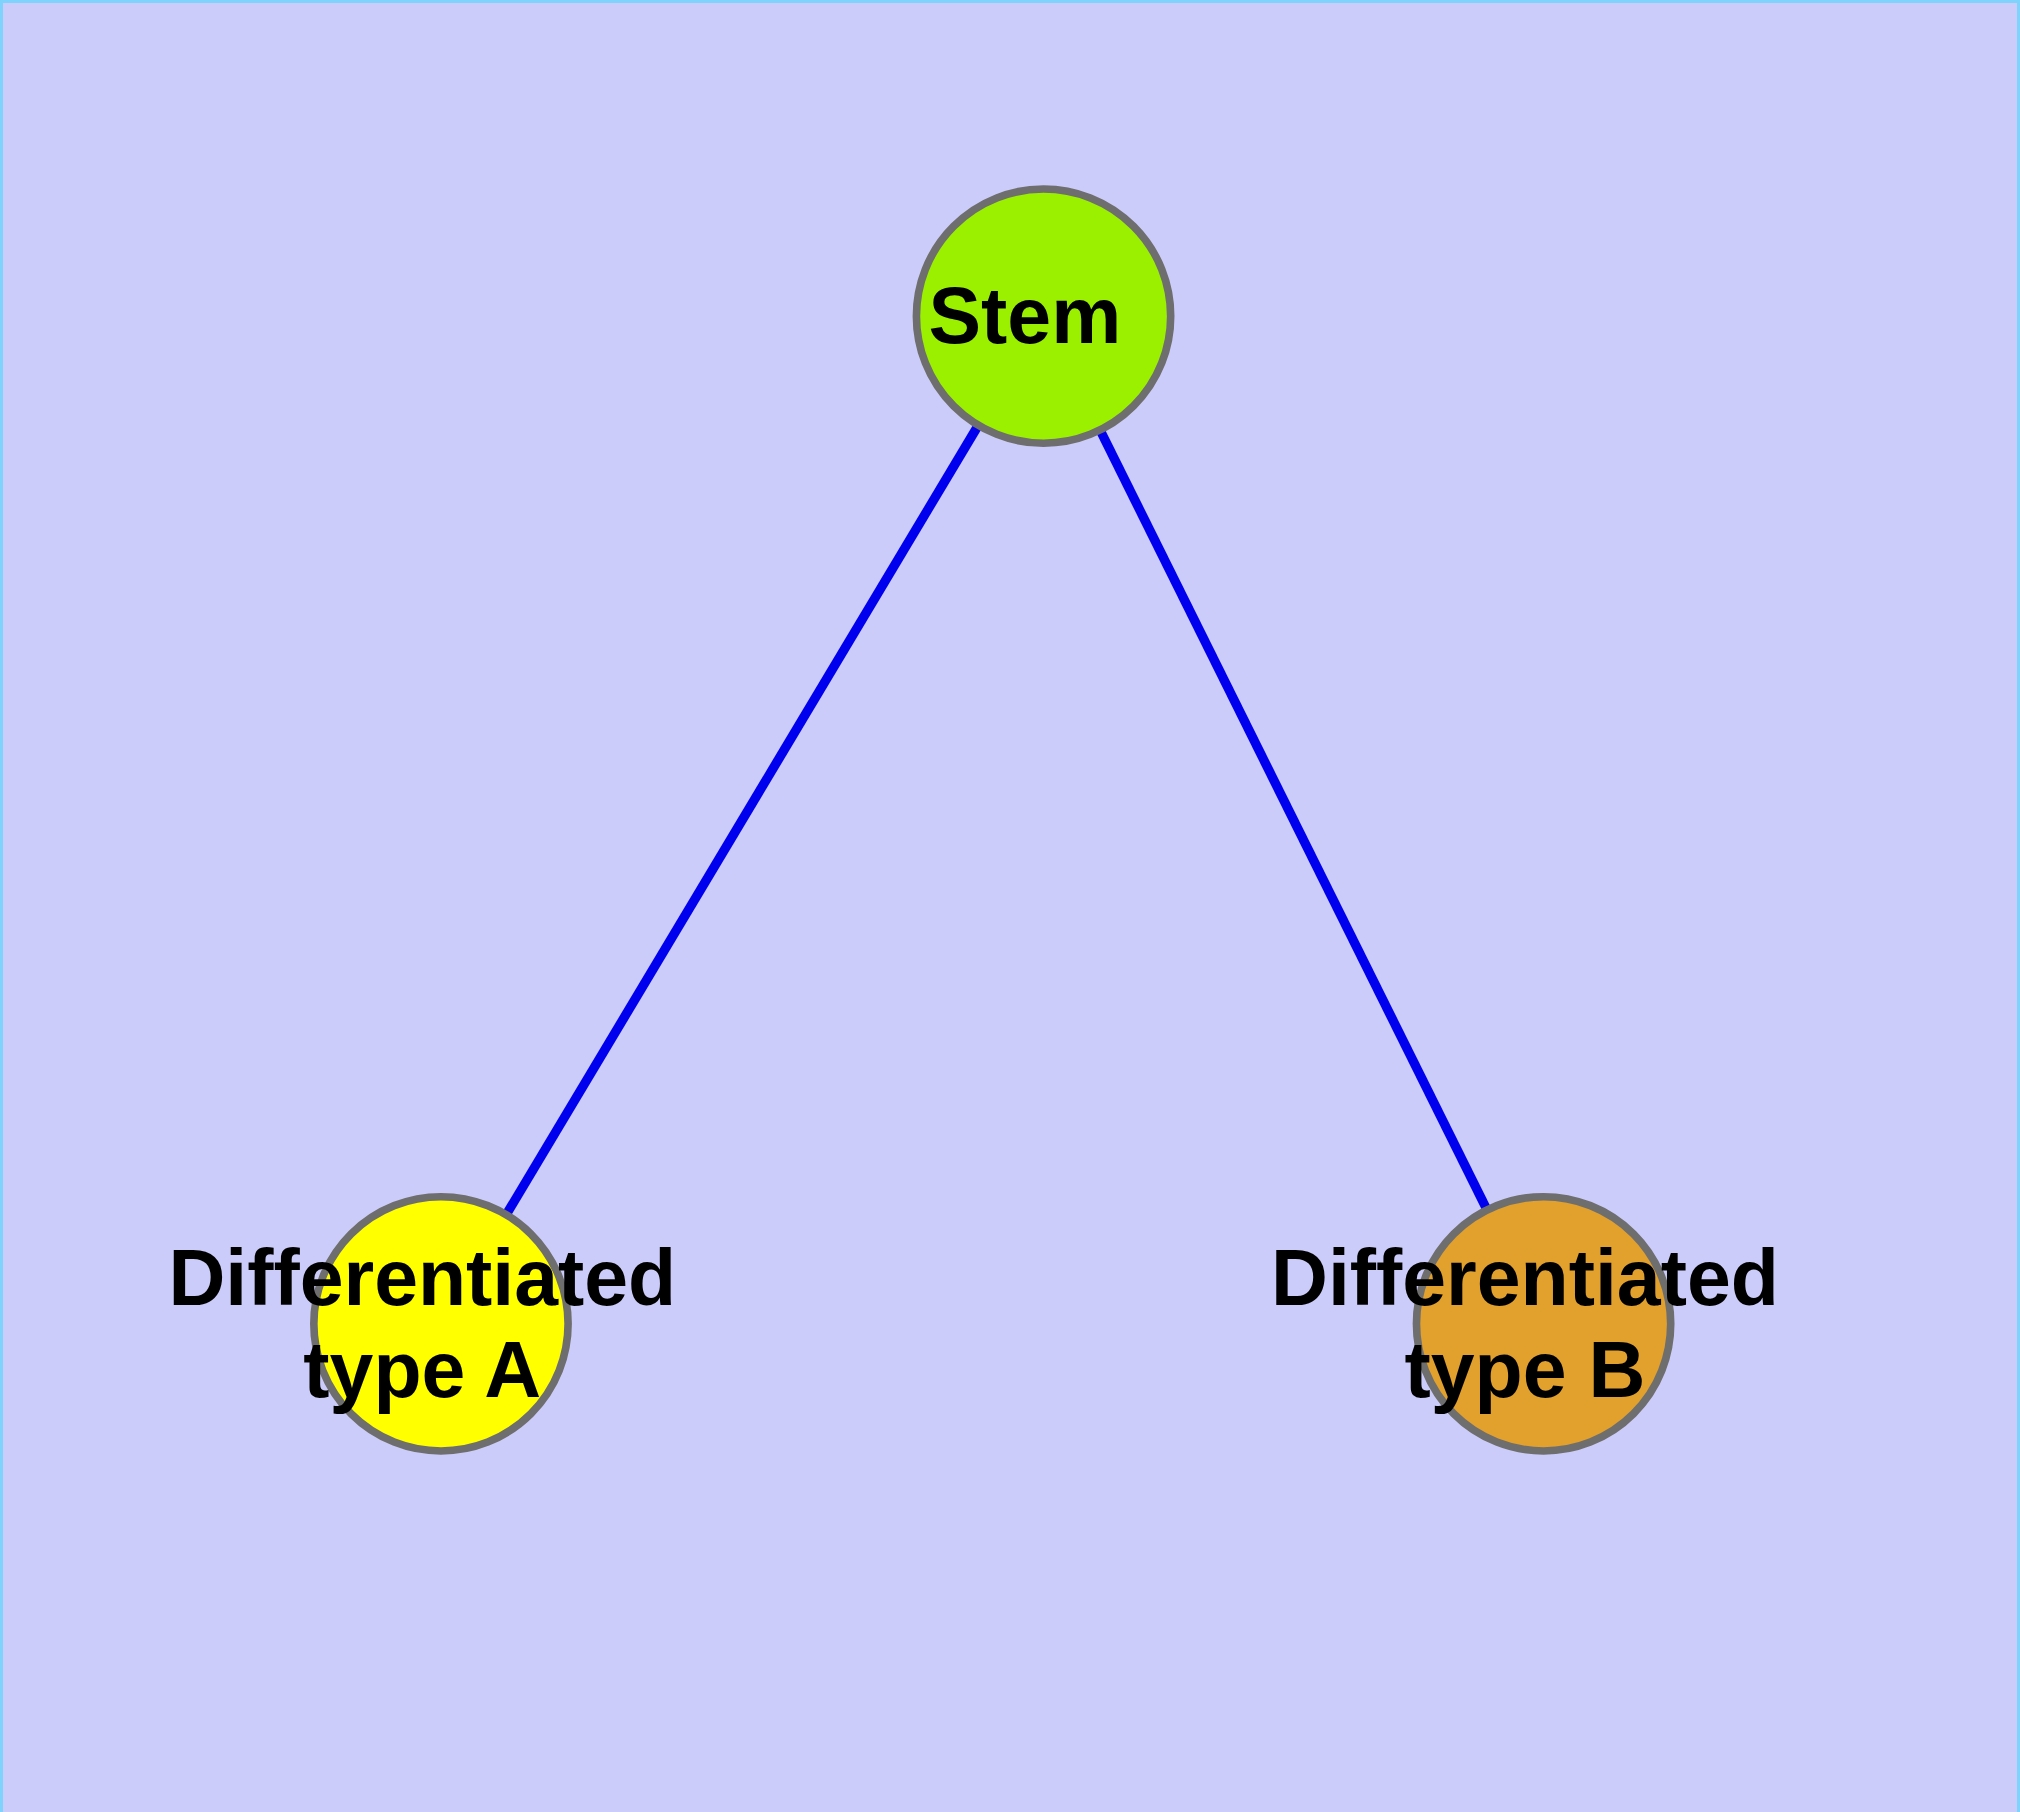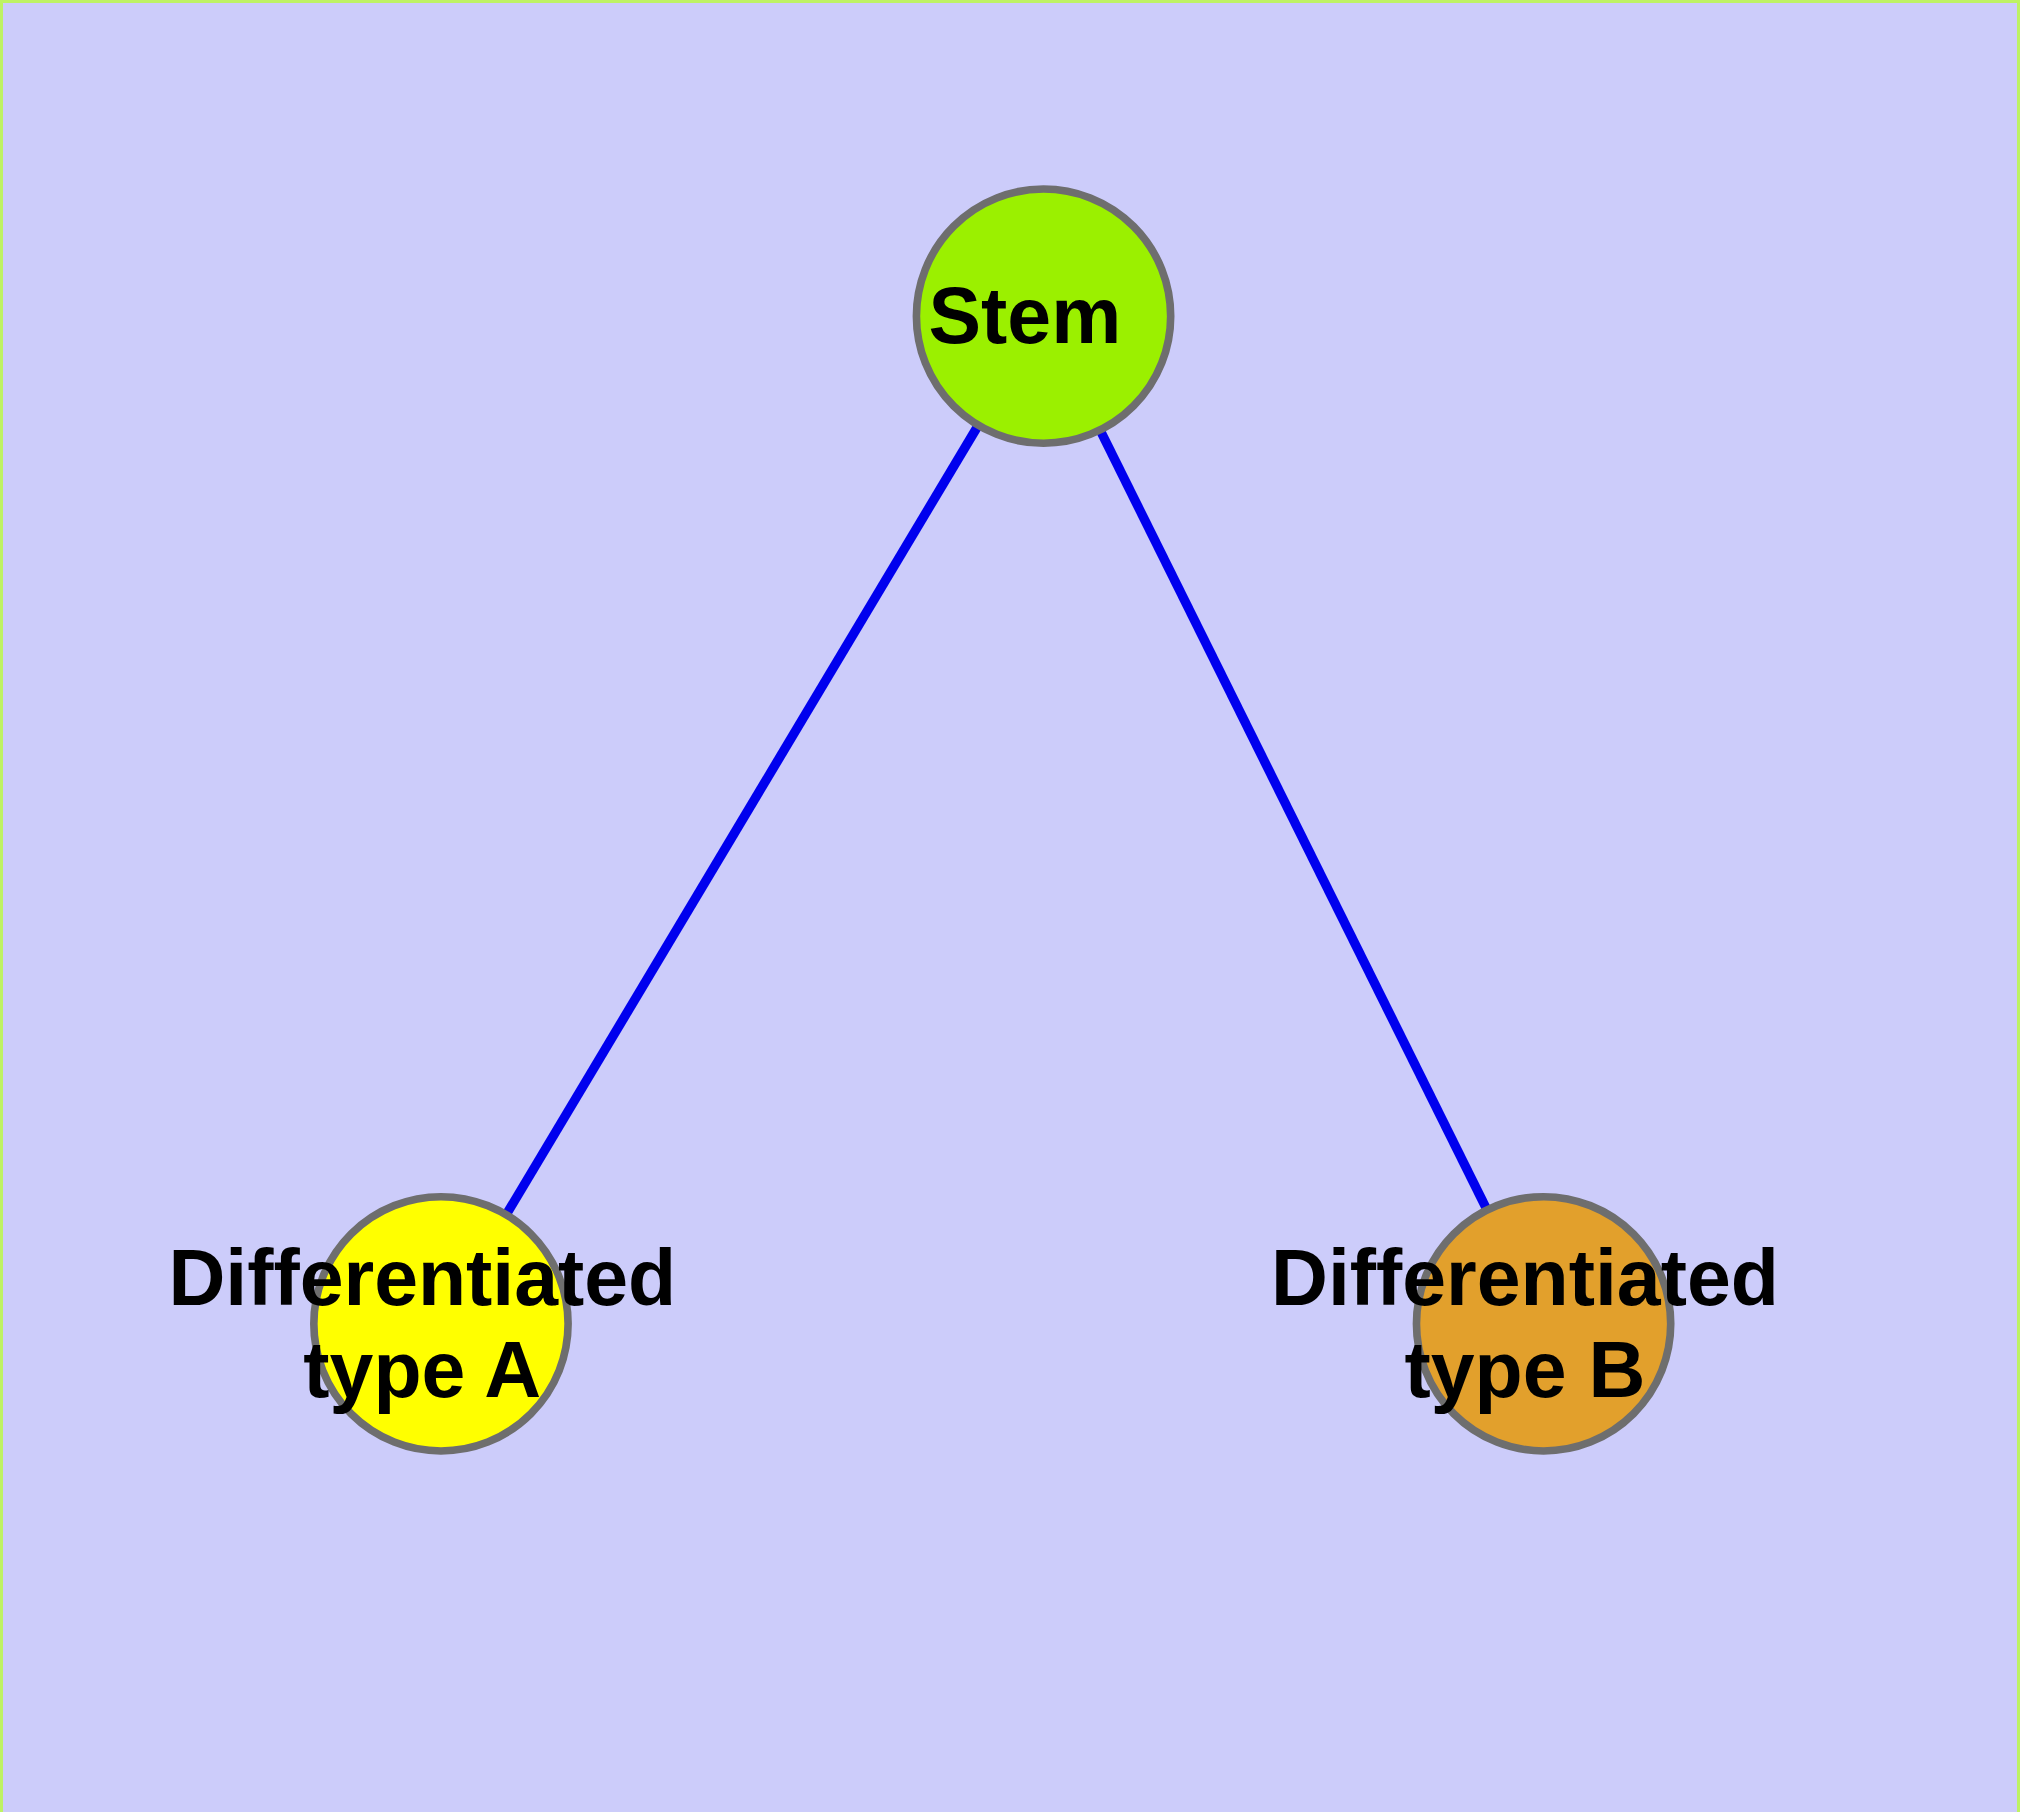--- a/index.html
+++ b/index.html
@@ -4,21 +4,21 @@
 <style>
   html, body {
     margin: 0;
     padding: 0;
     background: #ffffff;
   }
   #stage {
     position: relative;
     width: 2021px;
     height: 1812px;
-    background: #bef264;
+    background: #7dd3fc;
     overflow: hidden;
     font-family: "Liberation Sans", sans-serif;
   }
   #canvas {
     position: absolute;
     left: 3.4px;
     top: 3.4px;
     width: 2014px;
     height: 1809px;
     background: #ccccfa;

